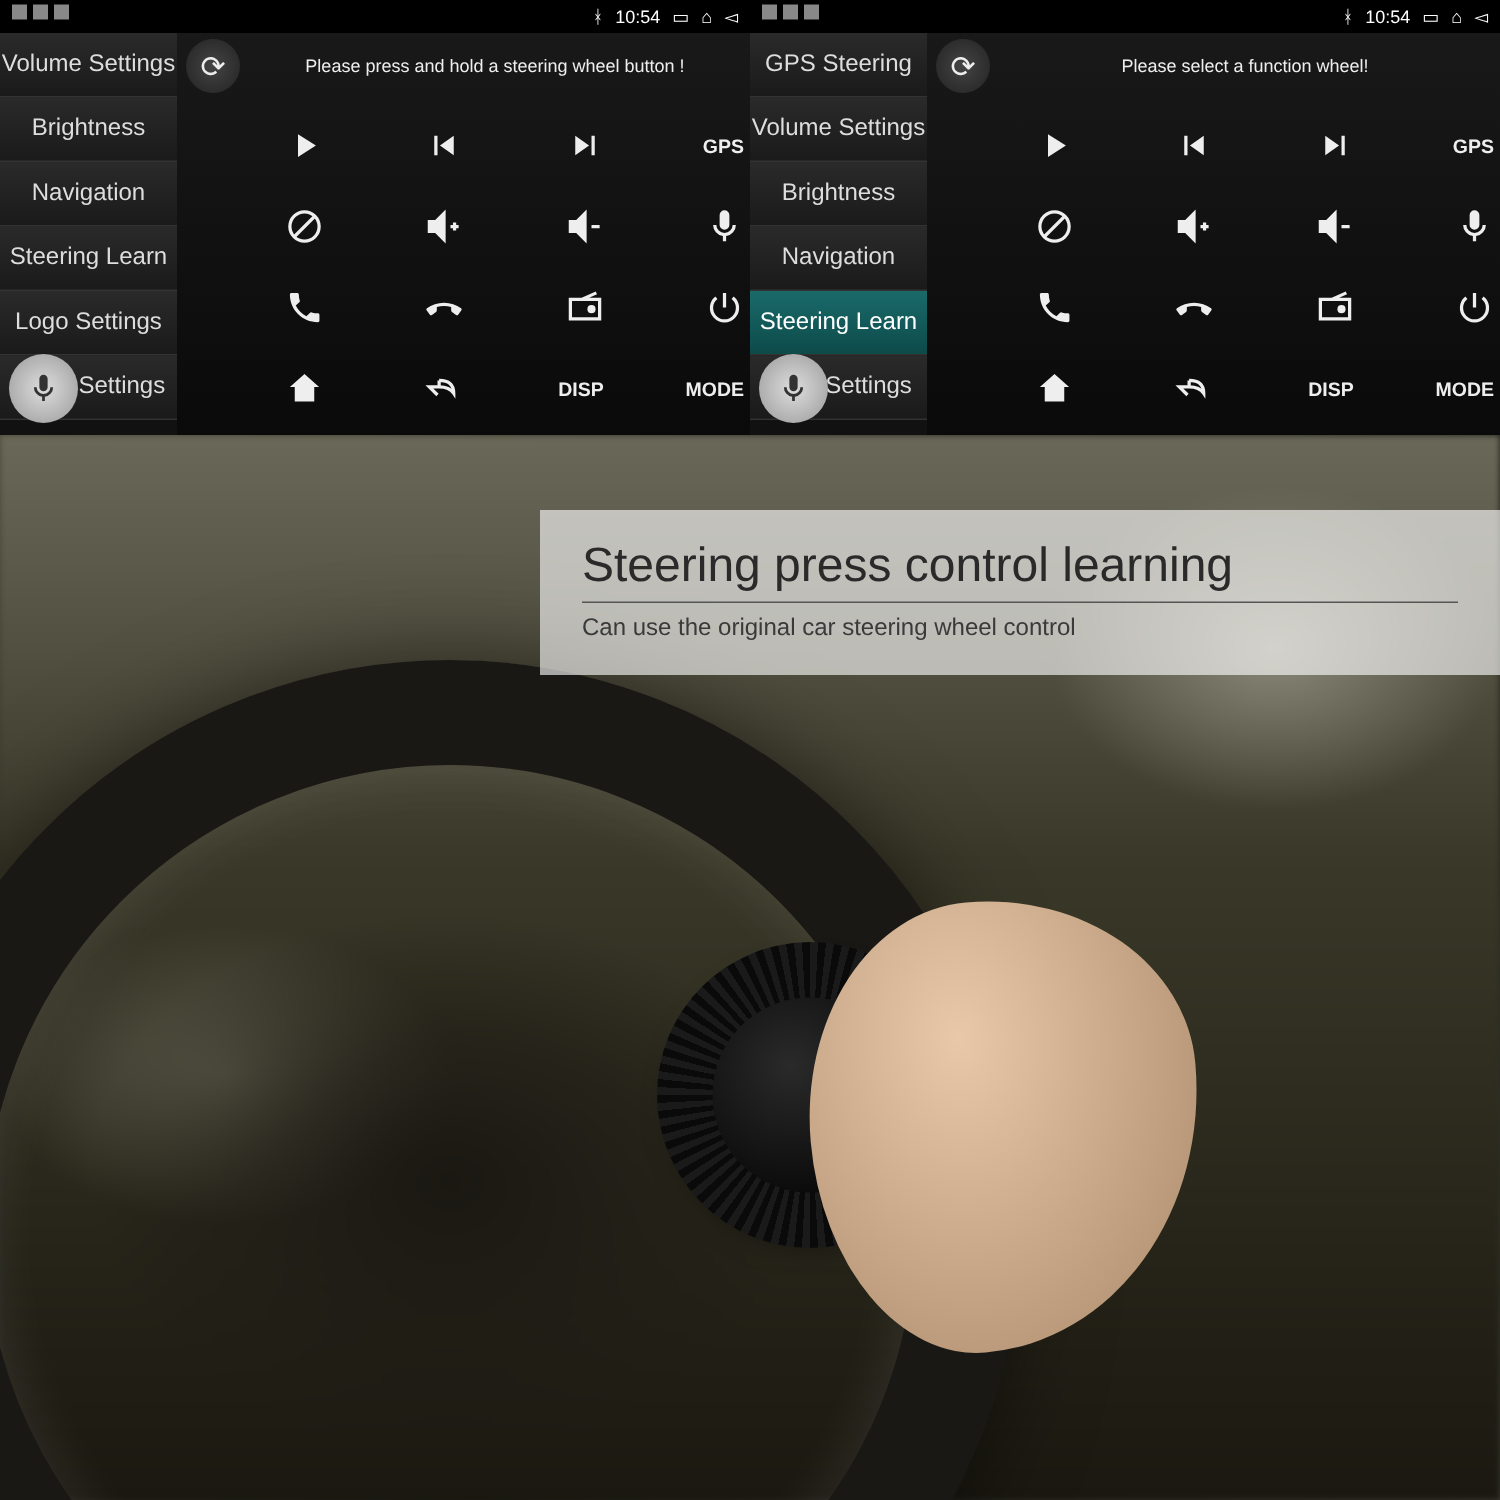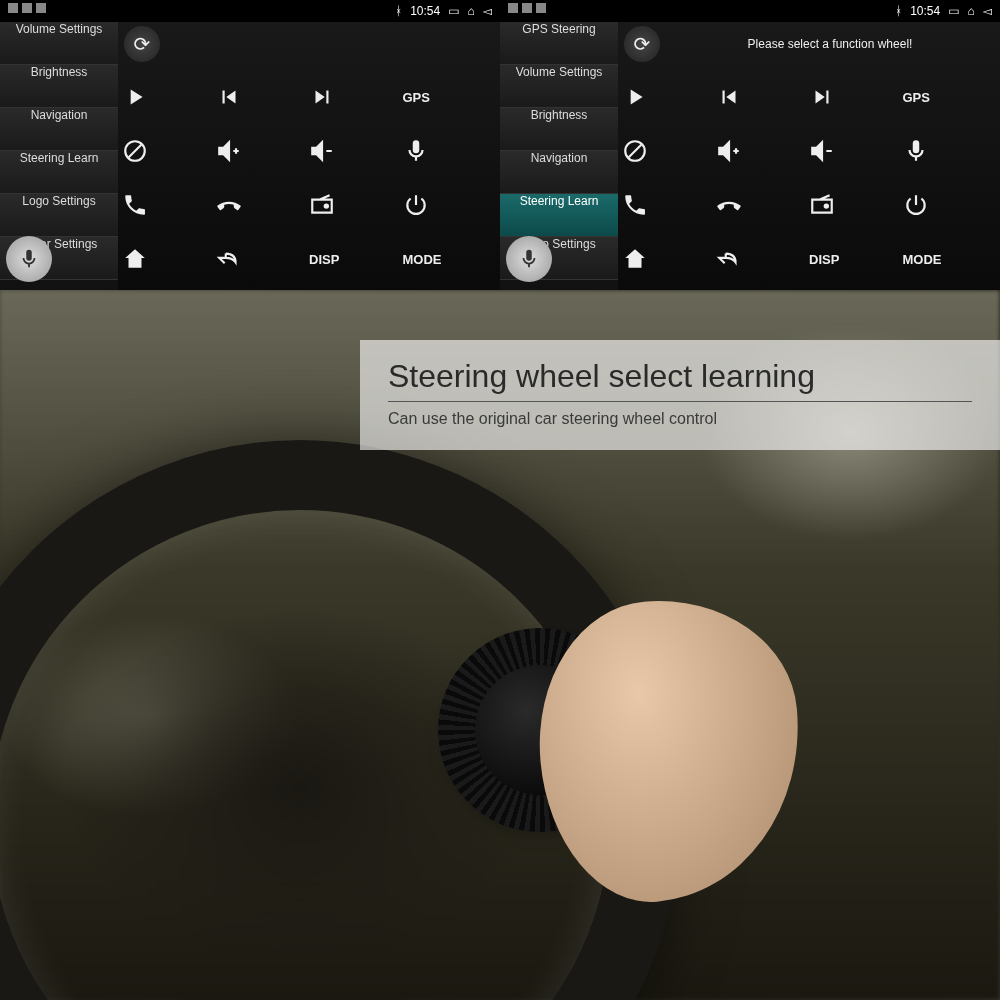--- a/index.html
+++ b/index.html
@@ -58,23 +58,23 @@
 }
 .sidebar {
   width: 118px;
   background: linear-gradient(to bottom, #222, #111);
   display: flex;
   flex-direction: column;
 }
 .sidebar-item {
   height: 43px;
   display: flex;
-  align-items: flex-start;
+  align-items: center;
   justify-content: center;
-  font-size: 12px;
+  font-size: 16px;
   color: #ddd;
   border-bottom: 1px solid #333;
   background: linear-gradient(to bottom, #2a2a2a, #1a1a1a);
   cursor: pointer;
 }
 .sidebar-item.selected {
   background: linear-gradient(to bottom, #1a6a6a, #0d4a4a);
   color: #fff;
 }
 .sidebar-item.partial {
@@ -113,21 +113,21 @@
 .grid {
   flex: 1;
   display: grid;
   grid-template-columns: repeat(4, 1fr);
   grid-template-rows: repeat(4, 1fr);
   padding: 4px;
 }
 .grid-btn {
   display: flex;
   align-items: center;
-  justify-content: flex-start;
+  justify-content: flex-end;
   color: #eee;
   font-size: 13px;
   font-weight: bold;
   cursor: pointer;
 }
 .grid-btn svg {
   width: 26px;
   height: 26px;
   fill: #eee;
 }
@@ -266,20 +266,21 @@
           </div>
         <div class="sidebar-item partial">
             <span>Other Settings</span>
           </div>
       </div>
       <div class="main-area">
         <div class="top-row">
           <div class="refresh-btn">
             <span>⟳</span>
           </div>
+          <div class="instruction">Please press and hold a steering wheel button !</div>
         </div>
         <div class="grid">
           <div class="grid-btn">
               <svg viewBox="0 0 24 24">
                 <path d="M8 5v14l11-7z"></path>
               </svg>
             </div>
           <div class="grid-btn">
               <svg viewBox="0 0 24 24">
                 <path d="M6 6h2v12H6zm3.5 6l8.5 6V6z"></path>
@@ -491,16 +492,16 @@
     </div>
   </div>
 </div>
 
 <div class="bottom-half">
   <div class="photo-bg"></div>
   <div class="wheel"></div>
   <div class="knob"></div>
   <div class="hand"></div>
   <div class="caption-box">
-    <div class="caption-title">Steering wheel select learning</div>
+    <div class="caption-title">Steering press control learning</div>
     <div class="caption-sub">Can use the original car steering wheel control</div>
   </div>
 </div>
 
 </body></html>

